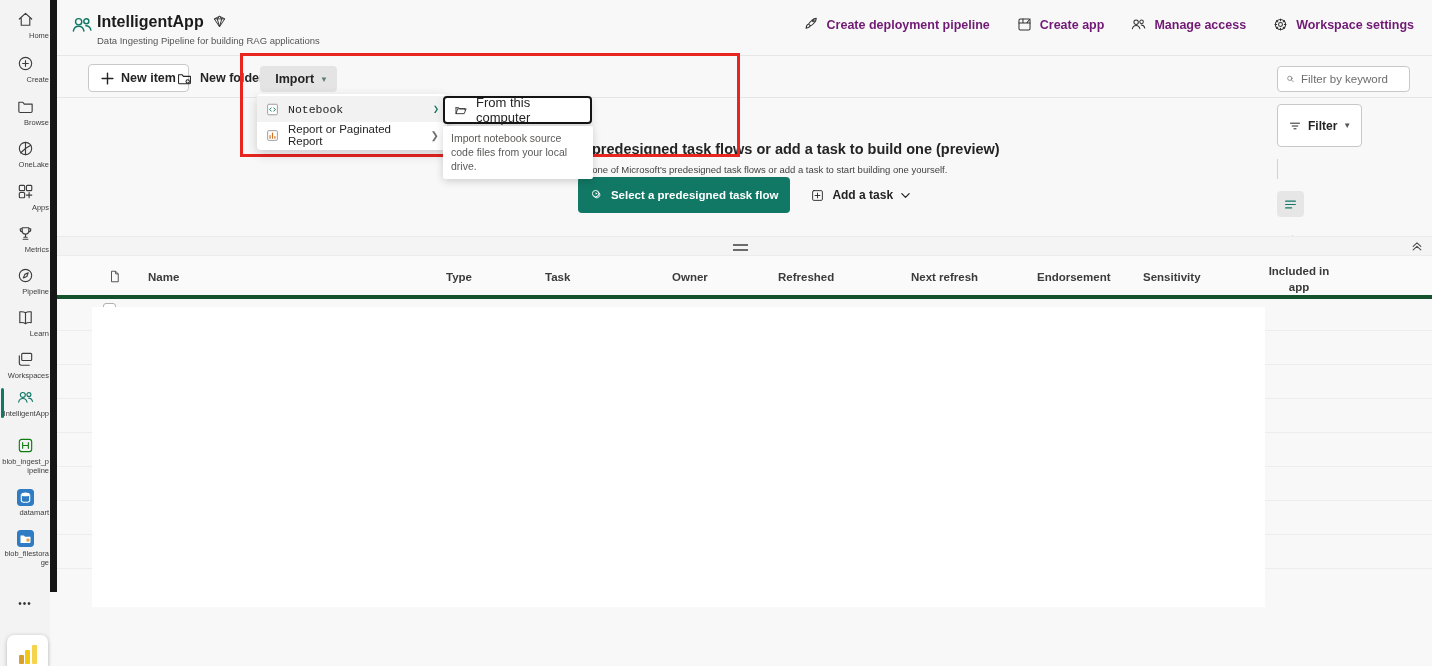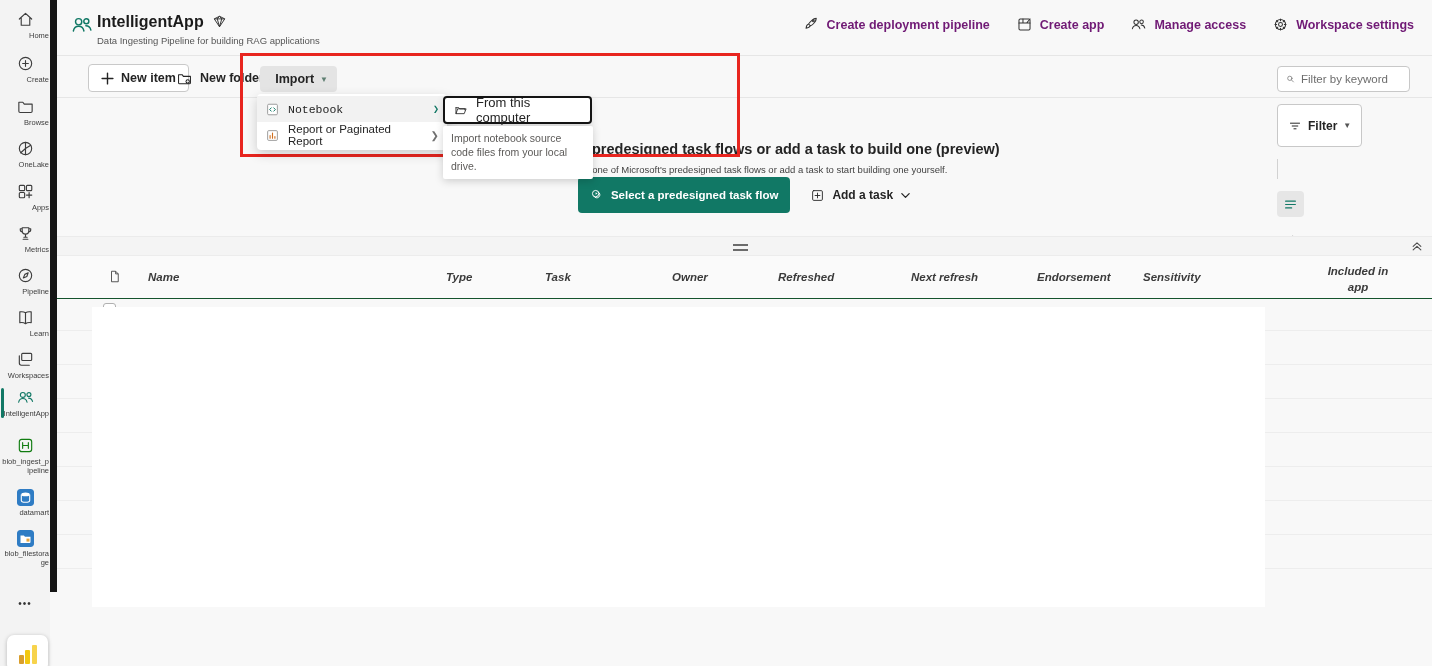--- a/index.html
+++ b/index.html
@@ -91,21 +91,21 @@
   
   .splitter { position:absolute; left:57px; right:0; top:236px; height:20px;
     background:#f4f4f4; border-top:1px solid #ebebeb; border-bottom:1px solid #ececec; }
   .drag-handle { position:absolute; left:733px; top:244px; width:15px;
     cursor:row-resize; }
   .drag-handle div { height:2px; background:#6b6b6b; margin-bottom:3px; }
   .collapse-btn { position:absolute; right:8px; top:239px; cursor:pointer; }
 
   
   .thead { position:absolute; left:57px; right:0; top:256px; height:43px;
-    background:#fafafa; border-bottom:1px solid #14532d;font-style:italic; }
+    background:#fafafa; border-bottom:4px solid #14532d; }
   .th { position:absolute; top:15px; font-size:11.5px; font-weight:bold; color:#3b3b3b; }
   .th-included { top:8px; width:62px; text-align:center; line-height:1.35; }
   .row-line { position:absolute; left:57px; right:0; height:1px; background:#ededed; z-index:1; }
   .checkbox { position:absolute; left:103px; top:303px; width:13px; height:13px;
     border:1.5px solid #b0b0b0; border-radius:3px; background:#fff; z-index:1; }
   .white-panel { position:absolute; left:92px; top:307px; width:1173px; height:300px;
     background:#ffffff; z-index:2; }
 
   
   .red-rect { position:absolute; left:240px; top:53px; width:500px; height:104px;
@@ -381,21 +381,21 @@
         <path d="M6 3h5.5L15 6.5V17H6z M11.5 3v3.5H15" fill="none" stroke="#454545" stroke-width="1.2" stroke-linejoin="round"></path>
       </svg>
     <span class="th" style="left:91px">Name</span>
     <span class="th" style="left:389px">Type</span>
     <span class="th" style="left:488px">Task</span>
     <span class="th" style="left:615px">Owner</span>
     <span class="th" style="left:721px">Refreshed</span>
     <span class="th" style="left:854px">Next refresh</span>
     <span class="th" style="left:980px">Endorsement</span>
     <span class="th" style="left:1086px">Sensitivity</span>
-    <span class="th th-included" style="left:1270px">Included in app</span>
+    <span class="th th-included" style="left:1211px">Included in app</span>
   </div>
 
   <div class="checkbox"></div>
   <div class="row-line" style="top:330px"></div>
   <div class="row-line" style="top:364px"></div>
   <div class="row-line" style="top:398px"></div>
   <div class="row-line" style="top:432px"></div>
   <div class="row-line" style="top:466px"></div>
   <div class="row-line" style="top:500px"></div>
   <div class="row-line" style="top:534px"></div>

